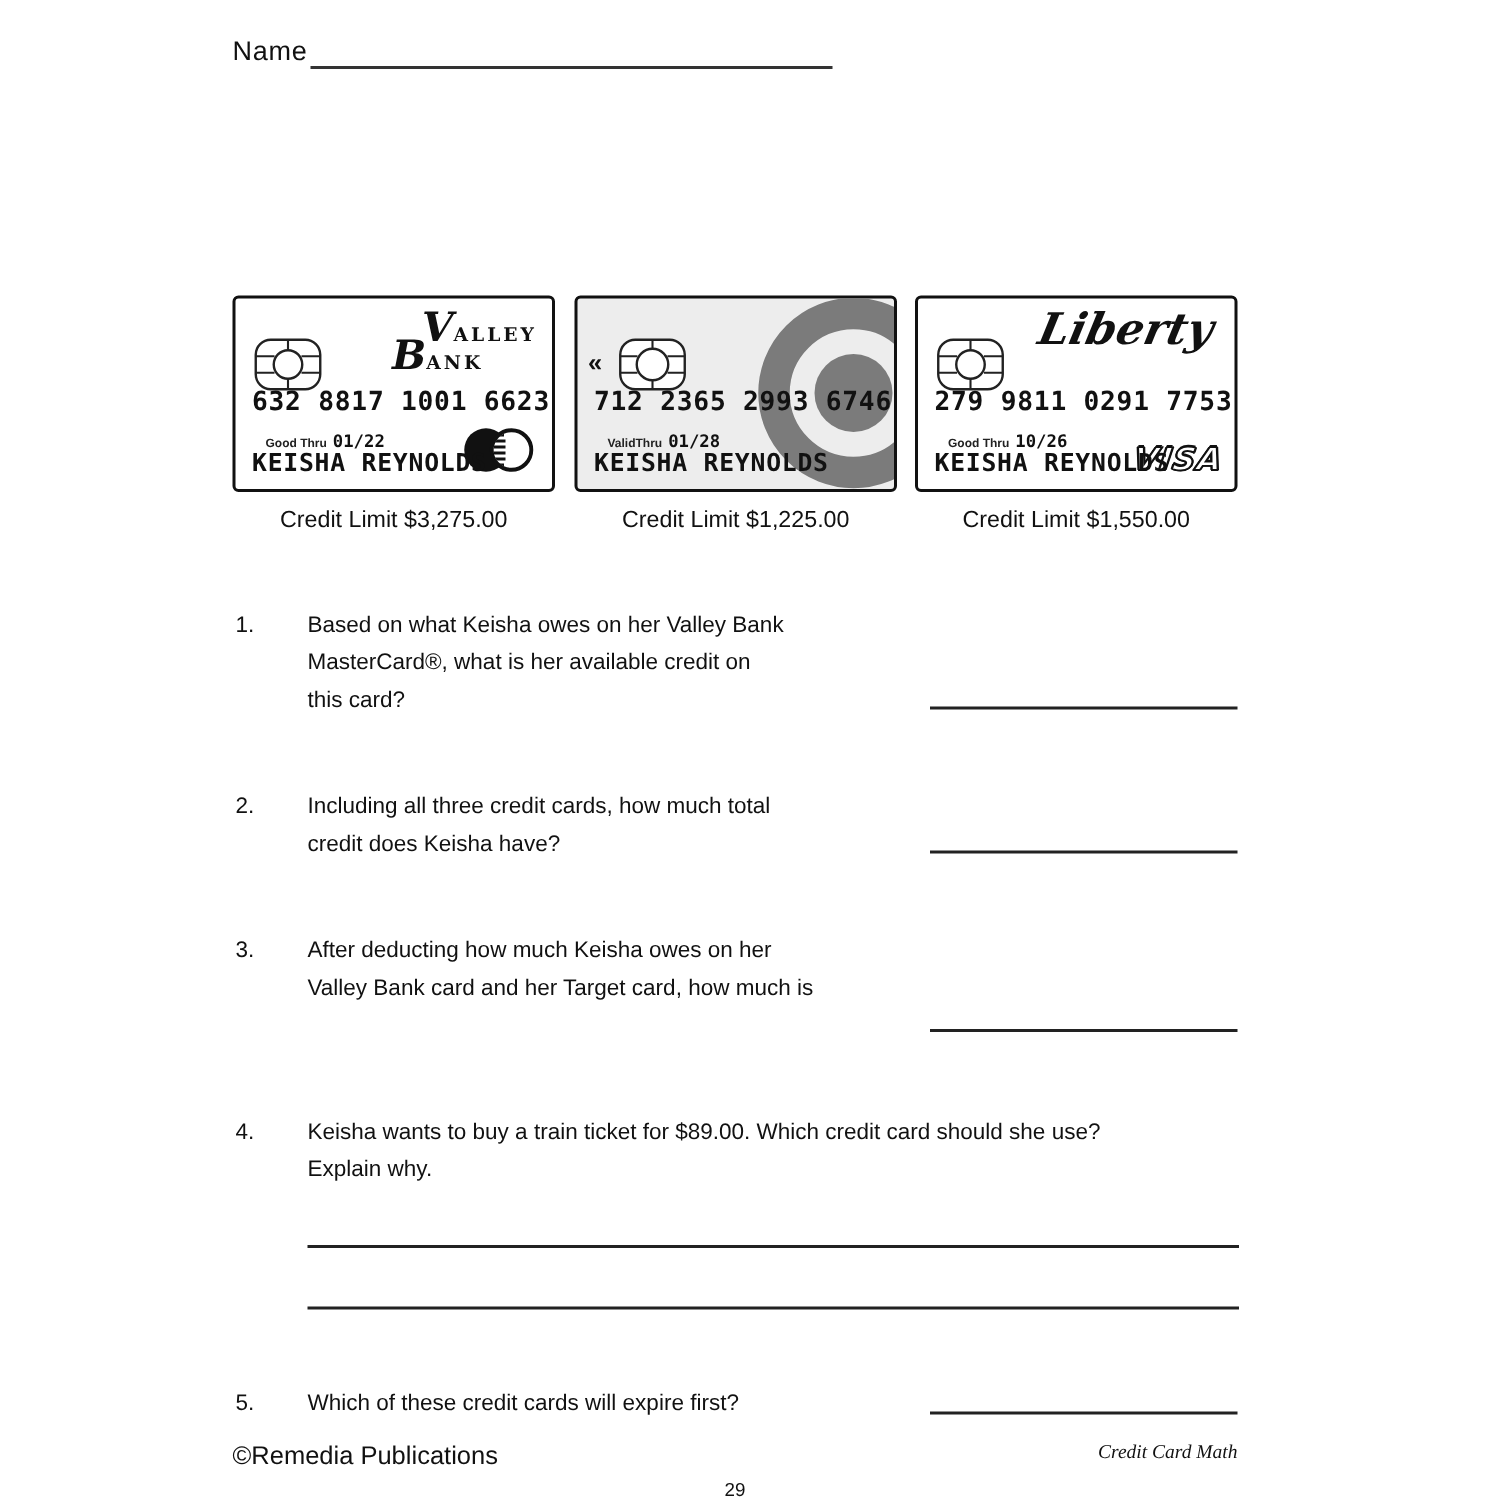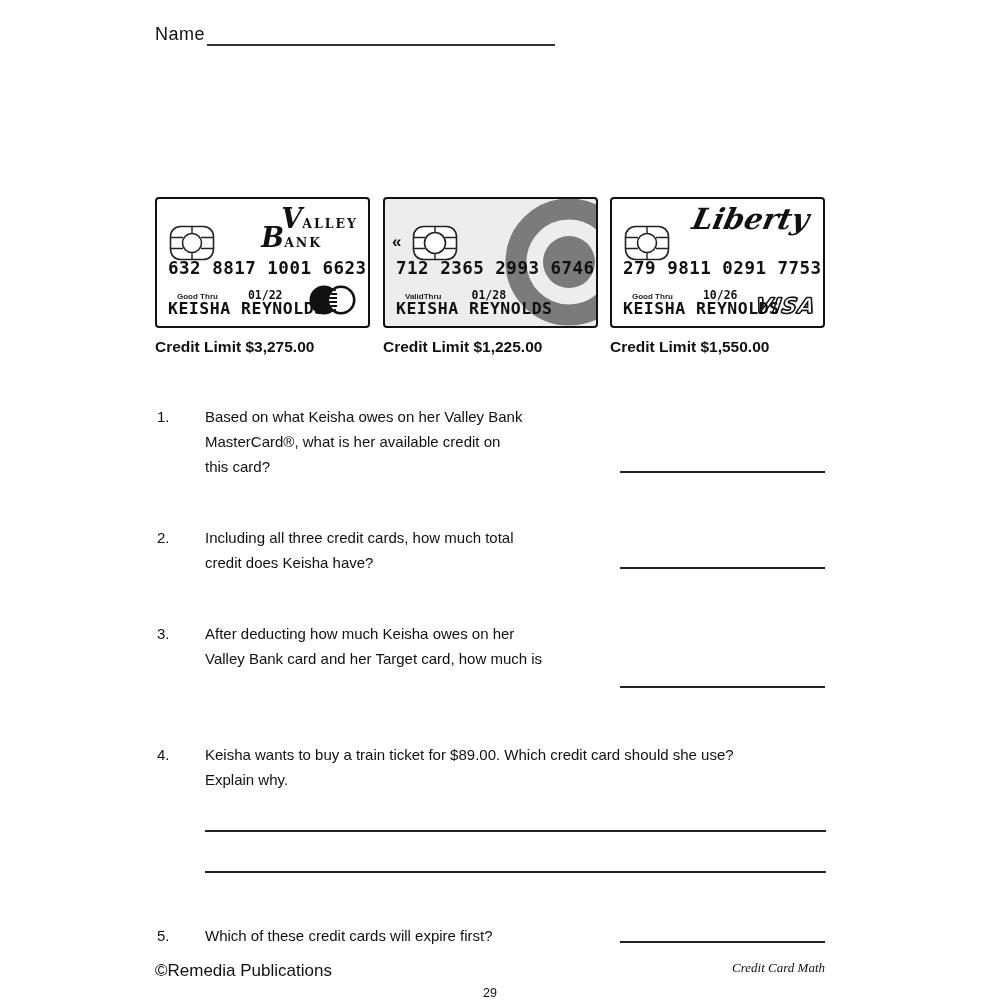--- a/index.html
+++ b/index.html
@@ -31,34 +31,34 @@
   .vb-big   { font: italic 700 27px "DejaVu Serif", serif; }
   .vb-small { font: 700 12.5px "DejaVu Serif", serif; letter-spacing: 2px; }
 
   .liberty { position: absolute; right: 14px; top: 3px;
              font: italic 700 29px "DejaVu Serif", serif; transform: skewX(-12deg); }
 
   .card-number { position: absolute; left: 11px; top: 59px; z-index: 2;
                  font: 700 17.5px "DejaVu Sans Mono", monospace; letter-spacing: .5px; white-space: nowrap; }
   .thru { position: absolute; left: 20px; top: 86px; z-index: 2; white-space: nowrap; }
   .thru-label { font-size: 8px; font-weight: bold; color: #222; margin-right: 4px; }
-  .thru-value { font: 700 11.5px "DejaVu Sans Mono", monospace; margin-left: 26px; }
+  .thru-value { font: 700 11.5px "DejaVu Sans Mono", monospace; }
   .holder { position: absolute; left: 11px; top: 100px; z-index: 2;
             font: 700 16.5px "DejaVu Sans Mono", monospace; letter-spacing: .5px; white-space: nowrap; }
 
   .mc-logo { position: absolute; right: 10px; top: 84px; }
   .bullseye { position: absolute; left: 0; top: 0; z-index: 1; }
   .visa { position: absolute; right: 8px; top: 95px;
           font: italic 900 21px "DejaVu Sans", sans-serif; letter-spacing: 1px;
           color: #fff; -webkit-text-stroke: 1.2px #111;
           text-shadow: -1px 0 #111, 1px 0 #111, 0 -1px #111, 0 1px #111;
           transform: skewX(-8deg); }
 
-  .limit { position: absolute; top: 338px; width: 215px; 
-           font-weight: bold; font-size: 15.5px; }
+  .limit { position: absolute; top: 338px; width: 215px; text-align: center;
+           font-weight: normal; font-size: 15.5px; }
   #limit1 { left: 155px; } #limit2 { left: 383px; } #limit3 { left: 610px; }
 
   
   .q-num  { position: absolute; left: 157px; font-size: 15px; }
   .q-line { position: absolute; left: 205px; font-size: 15px; white-space: nowrap; }
   .ans { position: absolute; height: 0; border-bottom: 2px solid #222; }
   .ans.short { left: 620px; width: 205px; }
   .ans.long  { left: 205px; width: 621px; }
 
   

